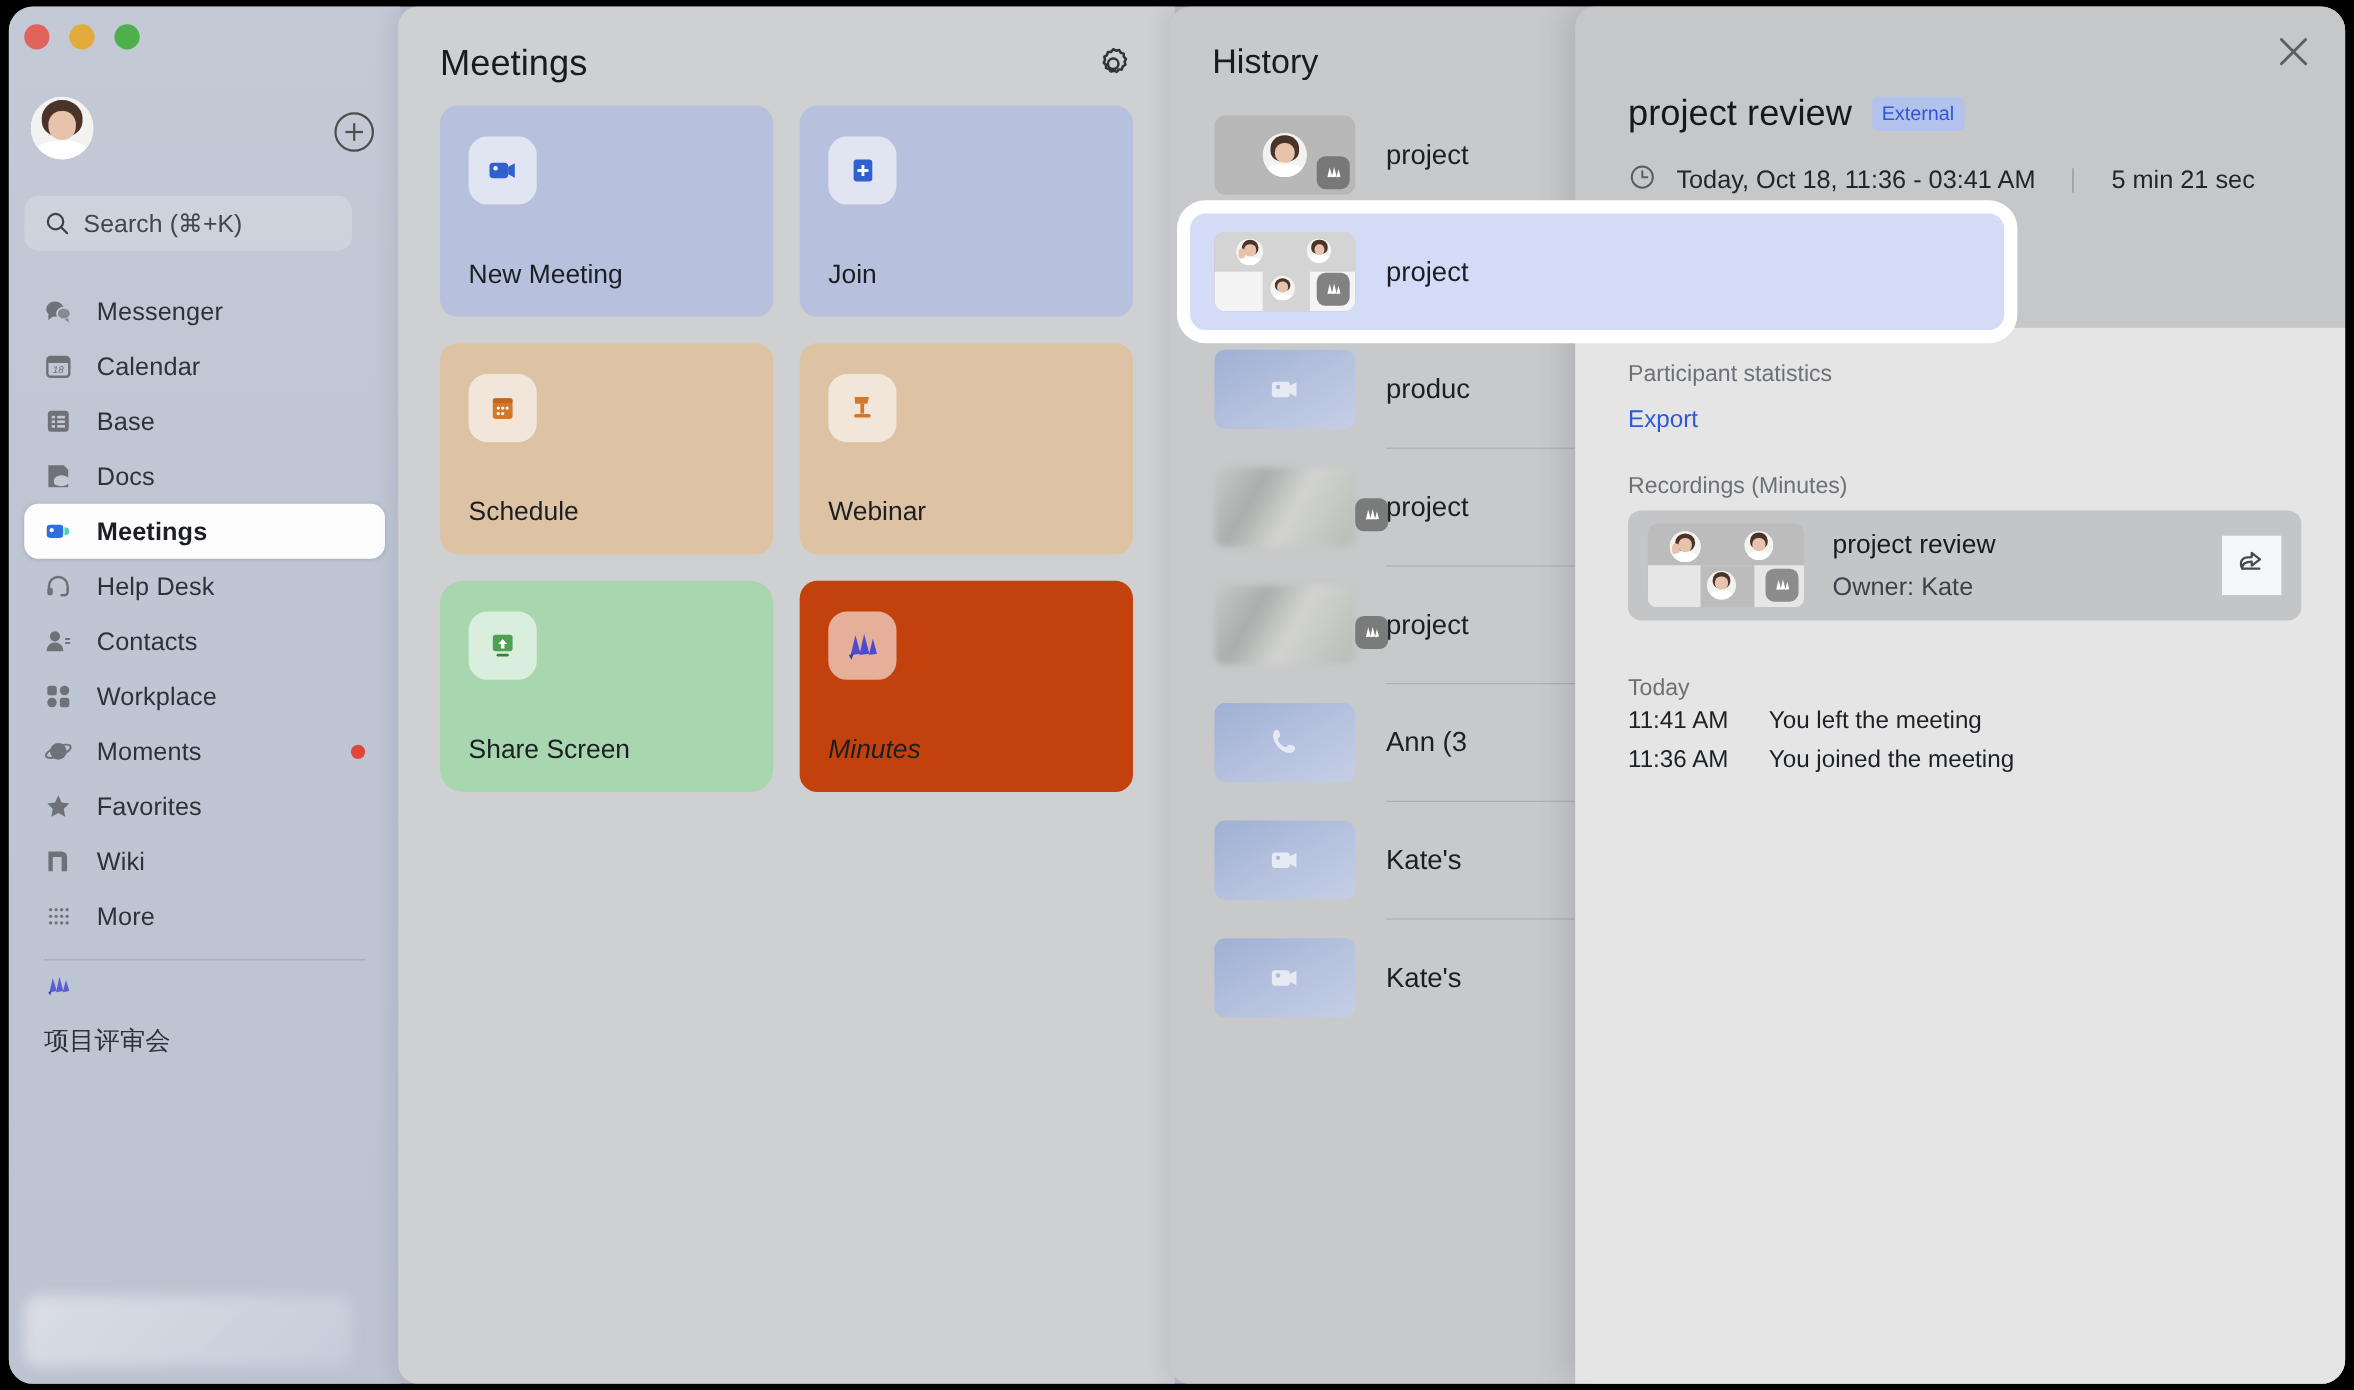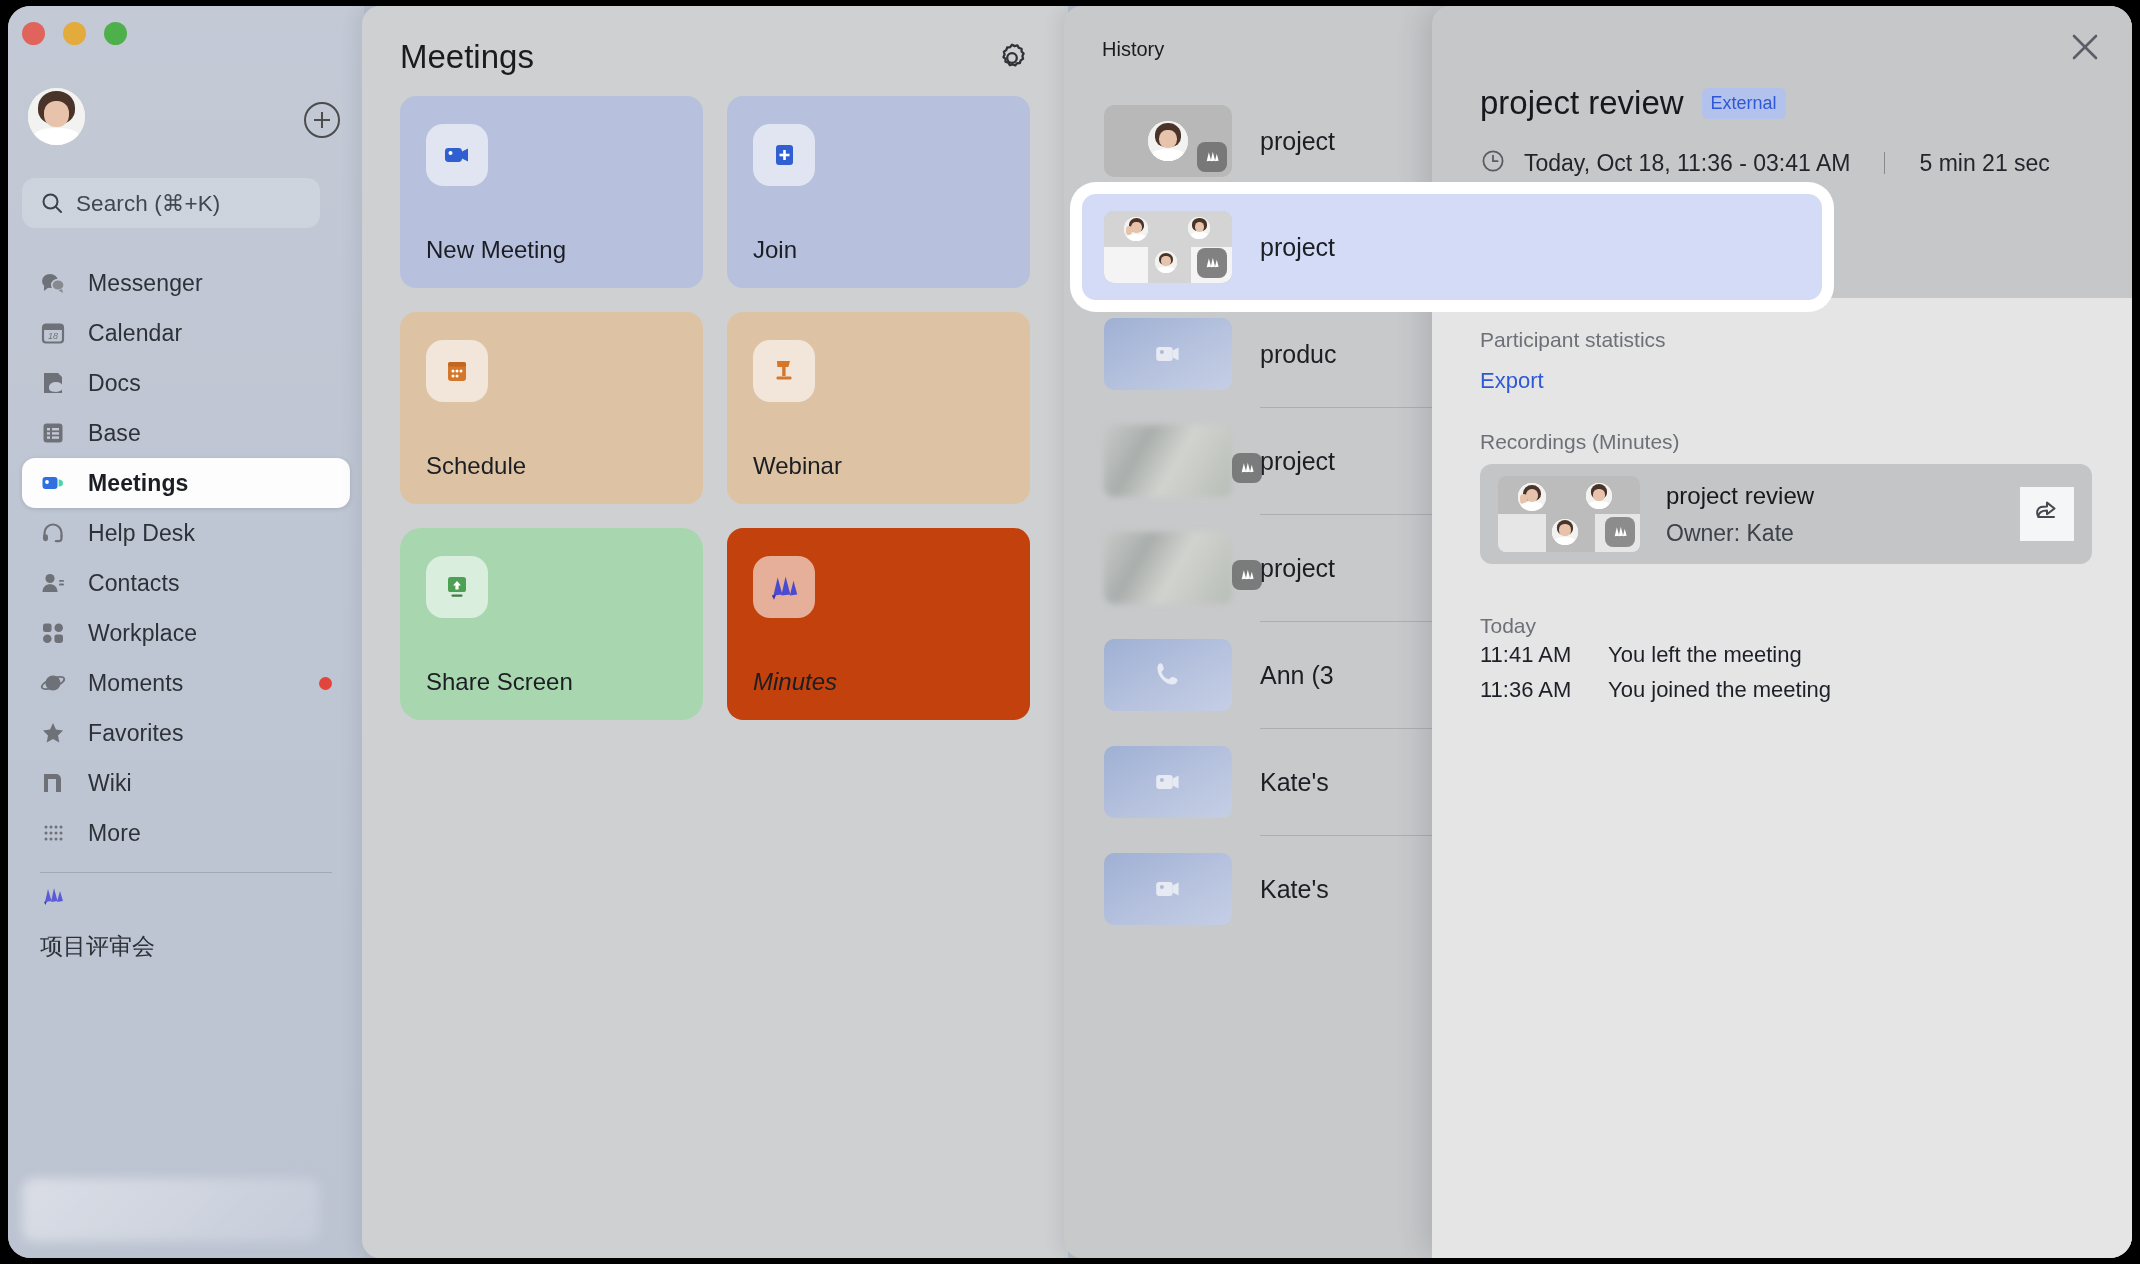--- a/index.html
+++ b/index.html
@@ -159,21 +159,21 @@
     position: absolute;
     left: 1056px; top: 0;
     width: 1068px; height: 100%;
     background: #c8c9cb;
     border-top-left-radius: 18px;
     border-bottom-left-radius: 18px;
     box-shadow: -6px 0 16px rgba(60,70,90,0.10);
   }
   .history-title {
     position: absolute; left: 38px; top: 32px;
-    font-size: 20px; color: #191b1f;
+    font-size: 31px; color: #191b1f;
   }
   .hlist {
     position: absolute; left: 18px; top: 82px;
     width: 740px;
   }
   .hitem {
     position: relative;
     height: 106px;
     display: flex; align-items: center;
     padding-left: 22px; box-sizing: border-box;
@@ -362,41 +362,41 @@
               <rect x="3" y="4.5" width="20" height="5.5" rx="2.6" fill="#6e7278"></rect>
               <text x="13" y="19" font-size="9" fill="#6e7278" text-anchor="middle" font-family="Liberation Sans, sans-serif">18</text>
             </svg>
           </span>
           <span class="lbl">Calendar</span>
         </div>
 
         <div class="nav-item">
           <span class="nav-icon">
             <svg width="26" height="26" viewBox="0 0 26 26">
-              <path d="M4 3 h14 l4 4 v16 h-18 Z" fill="#6e7278"></path>
-              <ellipse cx="16" cy="17" rx="7" ry="5" fill="#c3c9d5"></ellipse>
-              <ellipse cx="13" cy="18" rx="4" ry="3.4" fill="#c3c9d5"></ellipse>
-            </svg>
-          </span>
-          <span class="lbl">Docs</span>
-        </div>
-
-        <div class="nav-item">
-          <span class="nav-icon">
-            <svg width="26" height="26" viewBox="0 0 26 26">
               <rect x="3.5" y="3.5" width="19" height="19" rx="3.2" fill="#6e7278"></rect>
               <rect x="7" y="8" width="3" height="2.4" fill="#c3c9d5"></rect>
               <rect x="12" y="8" width="7" height="2.4" fill="#c3c9d5"></rect>
               <rect x="7" y="12.2" width="3" height="2.4" fill="#c3c9d5"></rect>
               <rect x="12" y="12.2" width="7" height="2.4" fill="#c3c9d5"></rect>
               <rect x="7" y="16.4" width="3" height="2.4" fill="#c3c9d5"></rect>
               <rect x="12" y="16.4" width="7" height="2.4" fill="#c3c9d5"></rect>
             </svg>
           </span>
           <span class="lbl">Base</span>
+        </div>
+
+        <div class="nav-item">
+          <span class="nav-icon">
+            <svg width="26" height="26" viewBox="0 0 26 26">
+              <path d="M4 3 h14 l4 4 v16 h-18 Z" fill="#6e7278"></path>
+              <ellipse cx="16" cy="17" rx="7" ry="5" fill="#c3c9d5"></ellipse>
+              <ellipse cx="13" cy="18" rx="4" ry="3.4" fill="#c3c9d5"></ellipse>
+            </svg>
+          </span>
+          <span class="lbl">Docs</span>
         </div>
 
         <div class="nav-item active">
           <span class="nav-icon">
             <svg width="26" height="26" viewBox="0 0 26 26">
               <rect x="2.5" y="7" width="15" height="12" rx="3" fill="#2f6fe0"></rect>
               <circle cx="7" cy="12" r="1.9" fill="#ffffff"></circle>
               <path d="M18.6 9.4 C21.6 9.4 23 10.6 23 13 C23 15.4 21.6 16.6 18.6 16.6 Z" fill="#49d6a8"></path>
             </svg>
           </span>

